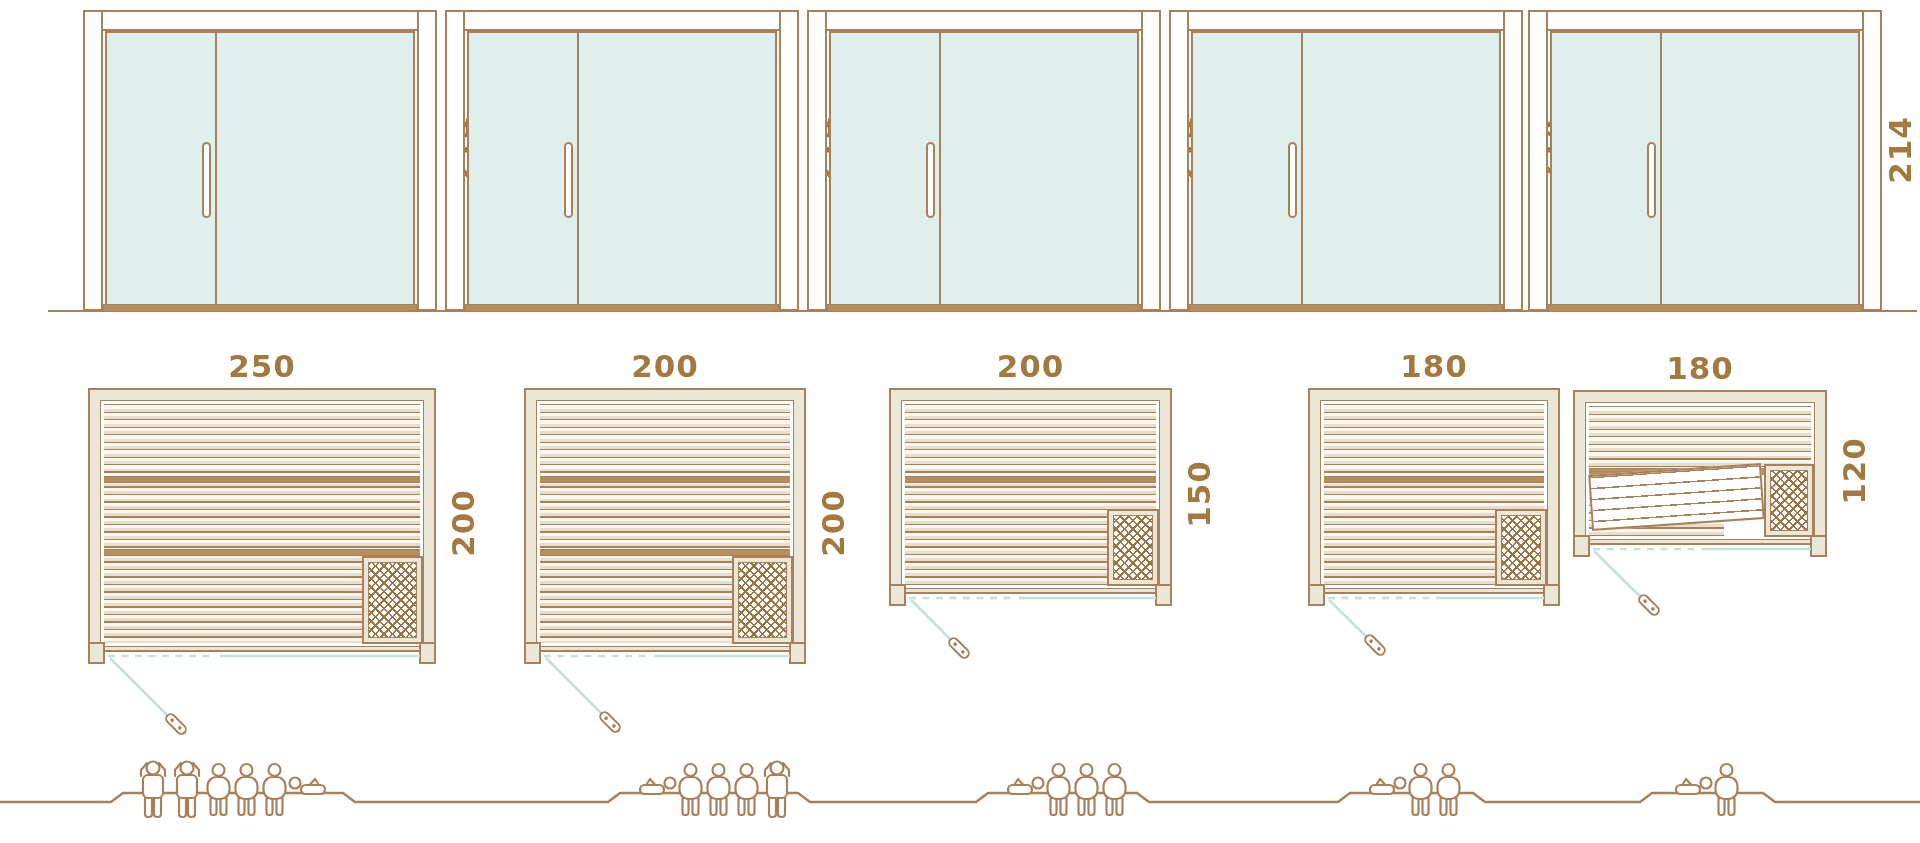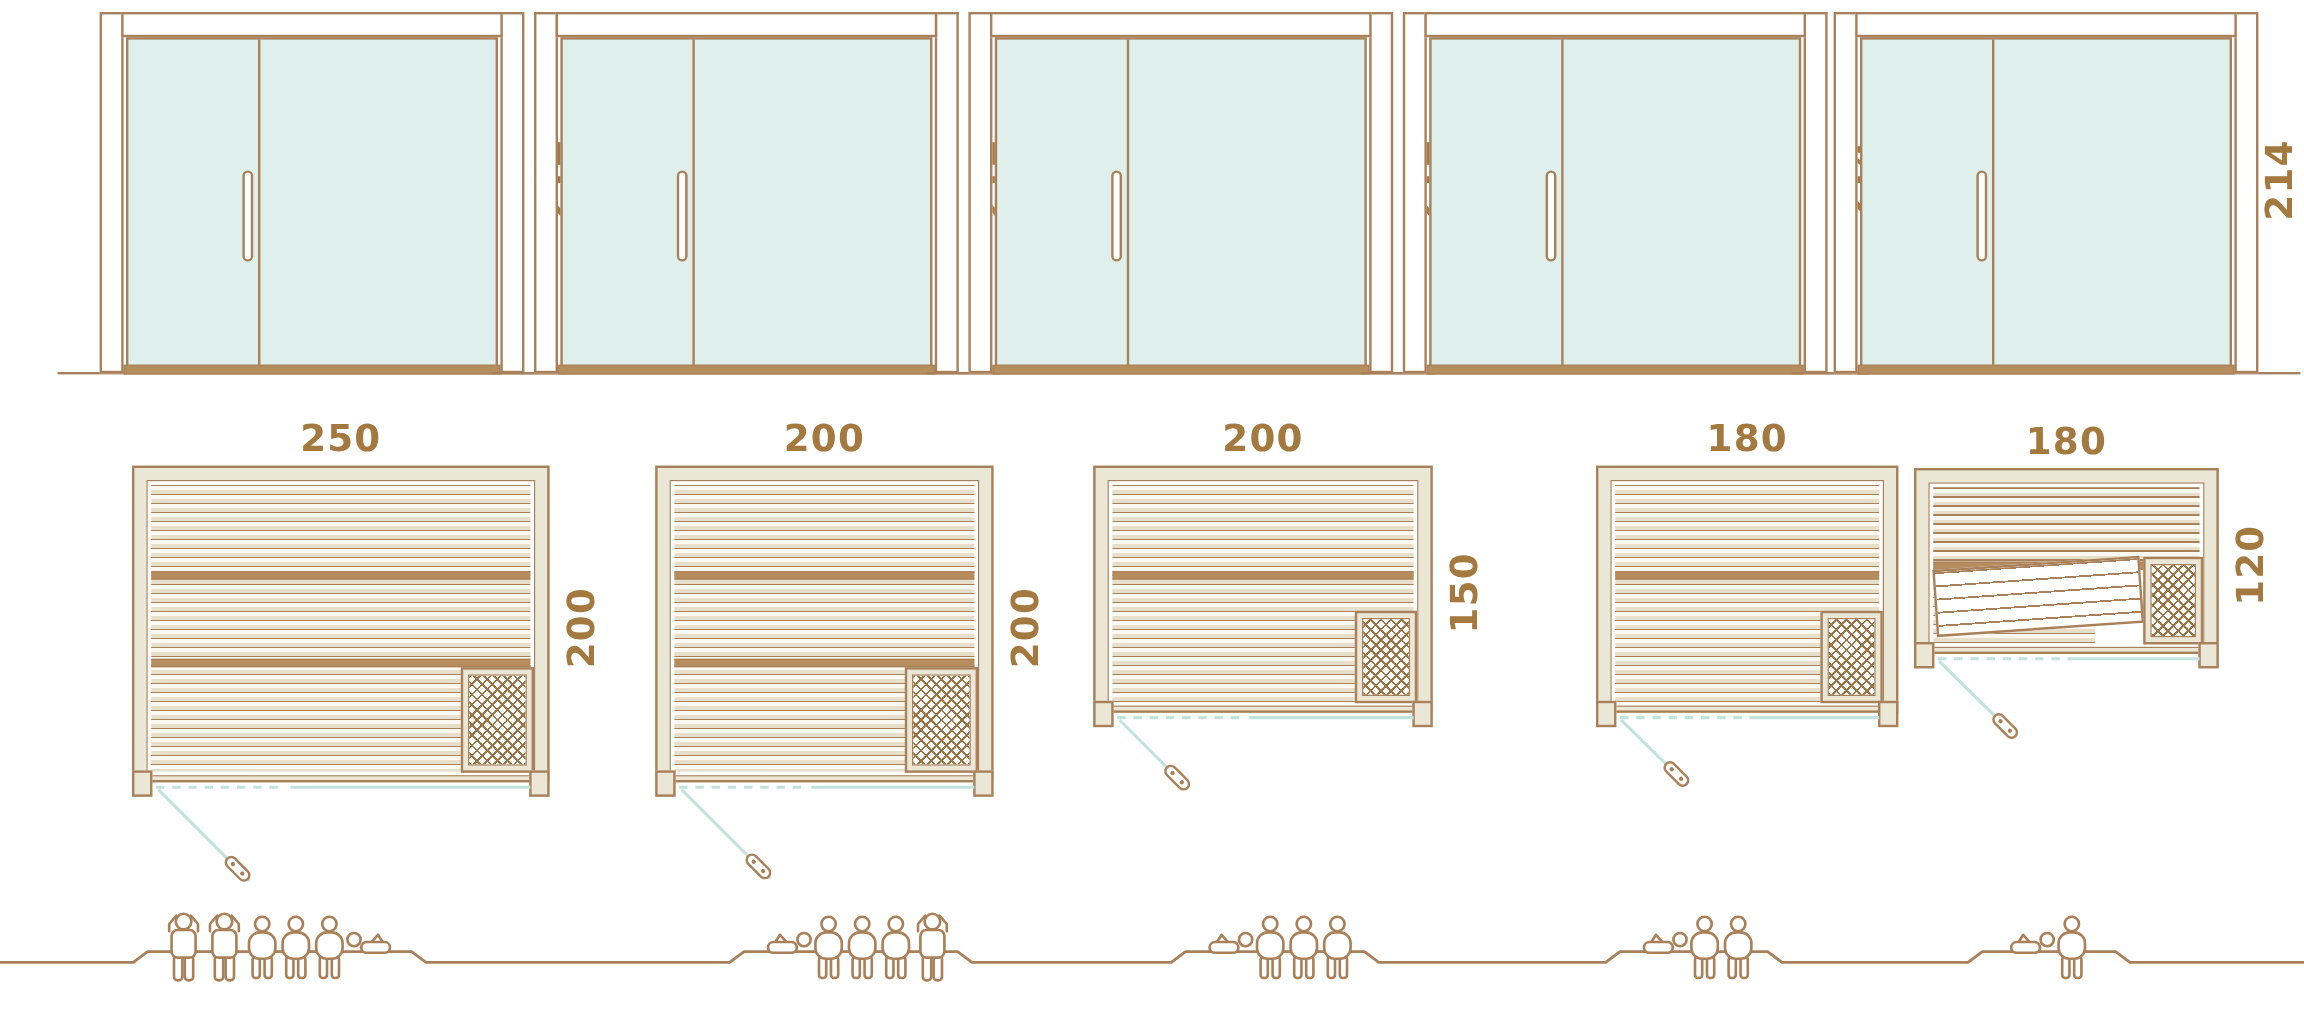--- a/index.html
+++ b/index.html
@@ -22,21 +22,21 @@
   .elev .divider{position:absolute;left:132px;top:23px;width:2px;height:271px;background:var(--line);}
   .elev .handle{position:absolute;left:119px;top:132px;width:9px;height:76px;background:#fff;
                 border:2px solid var(--line);border-radius:5px;box-sizing:border-box;}
   .elev .sill{position:absolute;left:20px;right:20px;top:294px;height:8px;background:var(--sill);
               border:1px solid var(--line);box-sizing:border-box;}
   .dim{color:var(--text);font-weight:bold;font-size:31px;letter-spacing:1px;}
   .dim-v{position:absolute;left:358px;top:85px;width:44px;height:110px;display:flex;
          align-items:center;justify-content:center;}
   .dim-v span{transform:rotate(-90deg);white-space:nowrap;}
   
-  .plan{position:absolute;background:var(--wall);border:2px solid var(--line);box-sizing:border-box;margin-left:22px;}
+  .plan{position:absolute;background:var(--wall);border:2px solid var(--line);box-sizing:border-box;}
   .plan .cavity{position:absolute;left:10px;top:10px;right:10px;bottom:3px;background:#fff;
                 border:1.5px solid var(--line);}
   .slats{position:absolute;left:3px;top:3px;right:3px;bottom:3px;
      background:repeating-linear-gradient(to bottom,
        var(--line) 0px,var(--line) 1.2px,#fbf8f1 1.2px,#fbf8f1 4.5px,var(--slat) 4.5px,var(--slat) 7.5px);}
   .slats.partial{bottom:auto;} 
   .bench-edge{position:absolute;left:3px;right:3px;height:5px;background:var(--sill);
               border-top:1.2px solid var(--line);border-bottom:1.2px solid var(--line);box-sizing:content-box;}
   .heater{position:absolute;right:0;bottom:2px;background:var(--wall);border:2px solid var(--line);
           box-sizing:border-box;}

